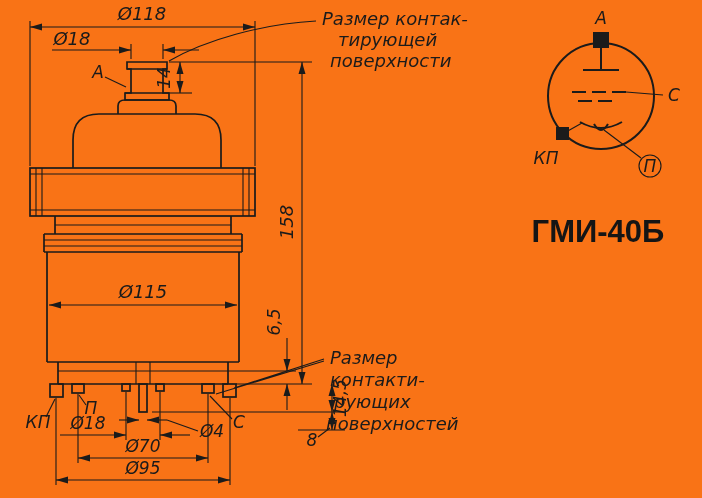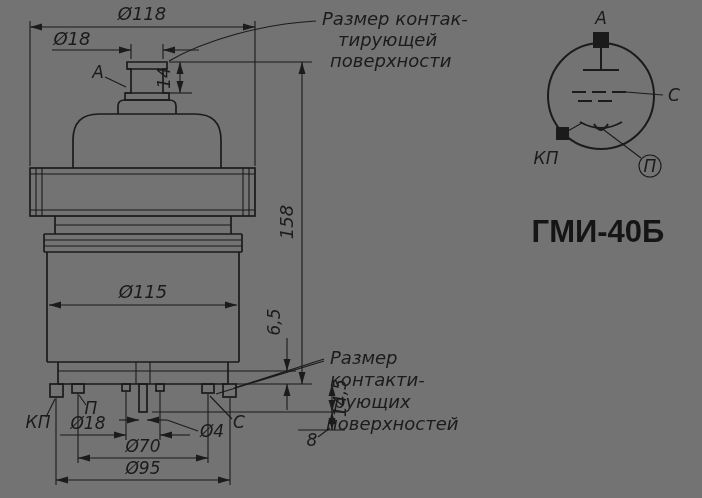--- a/index.html
+++ b/index.html
@@ -1,16 +1,16 @@
 <!DOCTYPE html>
 <html><head>
 <meta charset="utf-8">
 <style>
   html,body{margin:0;padding:0;background:#ffffff;}
-  .page{position:relative;width:702px;height:498px;background:#737373;overflow:hidden;
+  .page{position:relative;width:702px;height:498px;background:#f97316;overflow:hidden;
         font-family:"DejaVu Sans",sans-serif;}
   svg{display:block;}
   .outline{stroke:#1b1b1b;stroke-width:1.7;fill:none;}
   .thin{stroke:#1b1b1b;stroke-width:1.1;fill:none;}
   .sym{stroke:#1b1b1b;stroke-width:2;fill:none;}
   .dim{font:italic 18px "DejaVu Sans",sans-serif;fill:#1b1b1b;}
   .dims{font:italic 17px "DejaVu Sans",sans-serif;fill:#1b1b1b;}
   .lbl{font:italic 17px "DejaVu Sans",sans-serif;fill:#1b1b1b;}
   .note{font:italic 18px "DejaVu Sans",sans-serif;fill:#1b1b1b;}
   .title-text{font:bold 31px "Liberation Sans",sans-serif;fill:#151515;}

